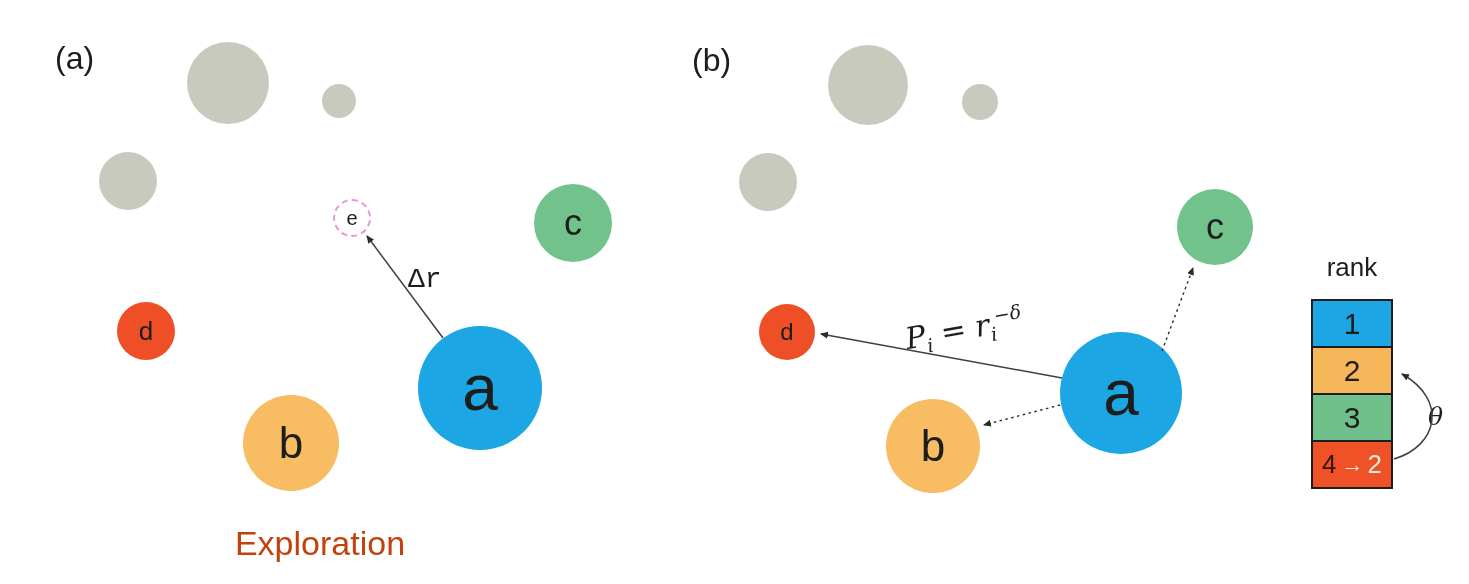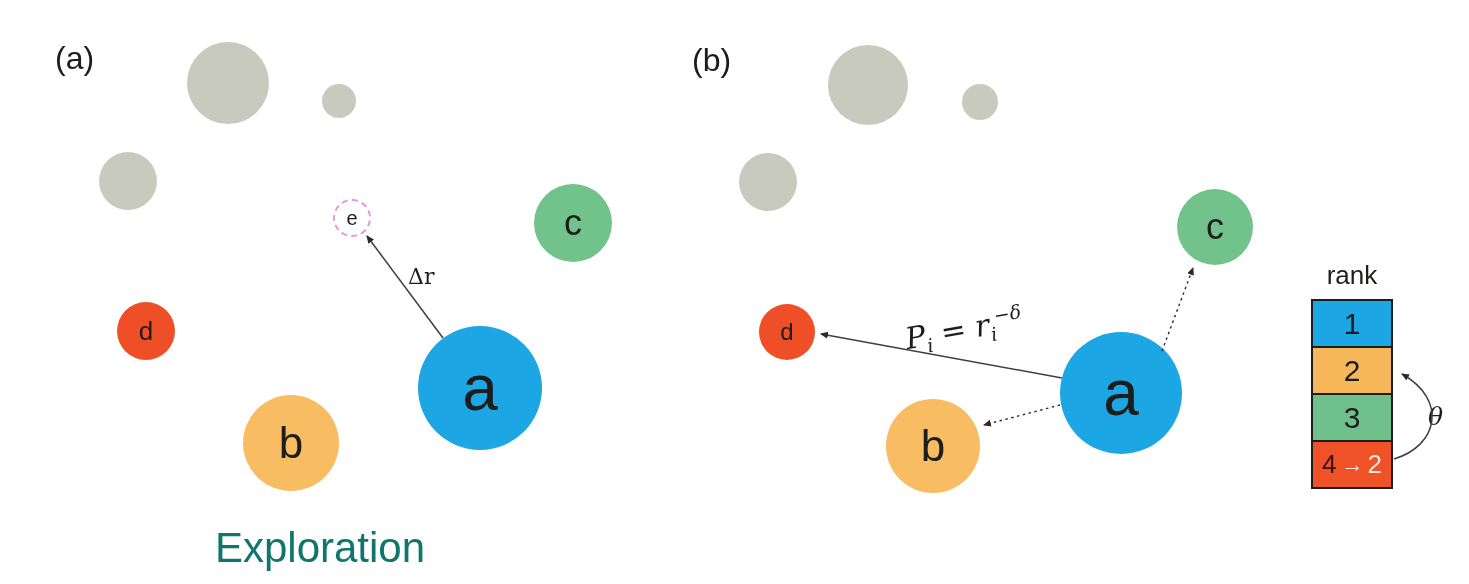--- a/index.html
+++ b/index.html
@@ -26,22 +26,22 @@
   .node-red    { background: #ef4f26; }
   .node-gray   { background: #c9cabe; }
   .node-ghost  { background: #ffffff; border: 2px dashed #e698d8; box-sizing: border-box; }
   .panel-label {
     position: absolute;
     font-size: 32px;
     color: #1d1d1b;
   }
   .caption {
     position: absolute;
-    font-size: 42px;
-    color: #0f766e;
+    font-size: 34px;
+    color: #c2410c;
     white-space: nowrap;
     transform: translateX(-50%);
   }
   .math {
     font-family: "DejaVu Serif", serif;
     color: #1d1d1b;
   }
   .formula {
     position: absolute;
     left: 905px;
@@ -50,29 +50,29 @@
     font-style: italic;
     transform: rotate(-10deg);
     white-space: nowrap;
   }
   .formula sub { font-size: 19px; }
   .formula sup { font-size: 19px; }
   .delta-r {
     position: absolute;
     left: 408px;
     top: 264px;
-    font-size: 22px;
+    font-size: 28px;
+    font-family: Liberation Mono, monospace;
   }
   .rank-title {
     position: absolute;
     left: 1352px;
     top: 252px;
     font-size: 26px;
     transform: translateX(-50%);
-    margin-top: 8px;
   }
   .rank-table {
     position: absolute;
     left: 1311px;
     top: 299px;
     width: 82px;
     border: 2px solid #1d1d1b;
     box-sizing: border-box;
   }
   .rank-row {

